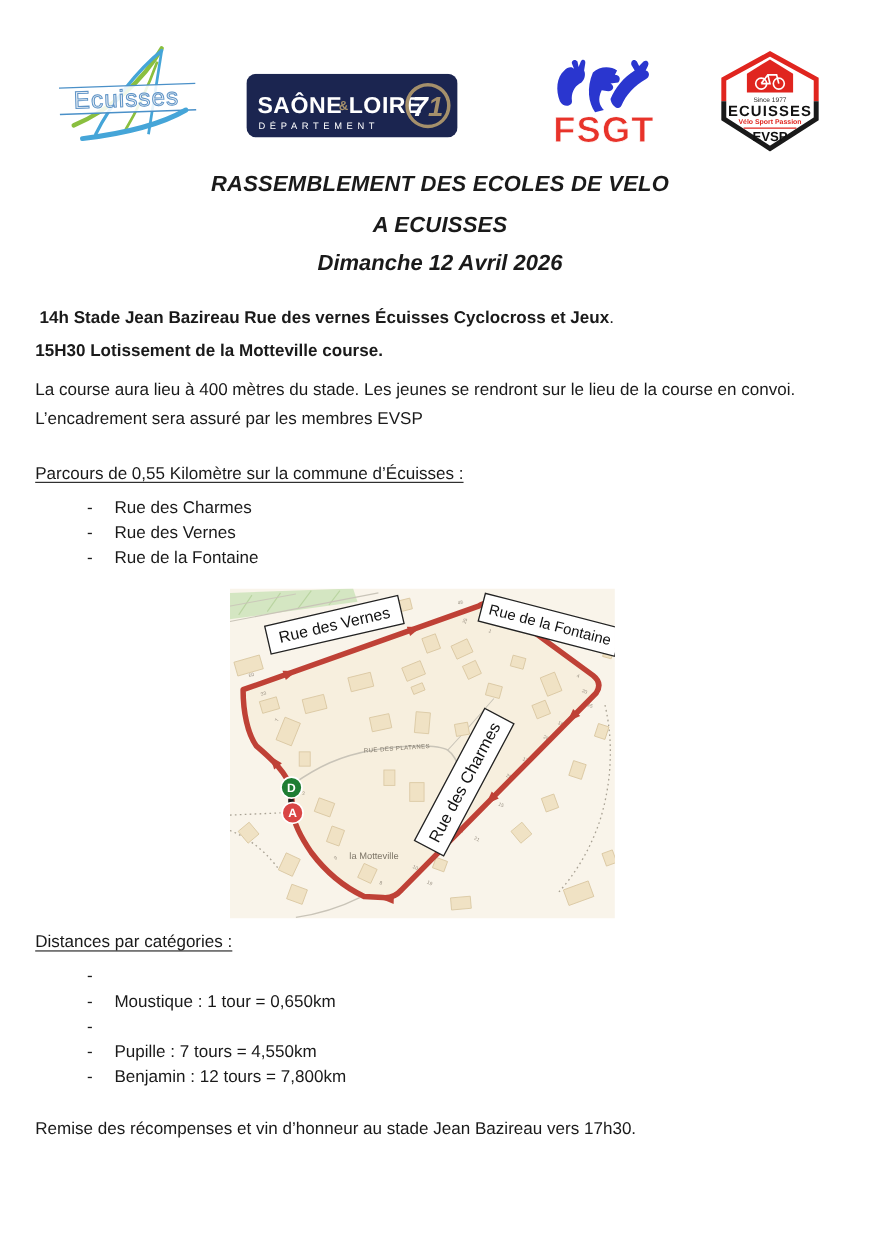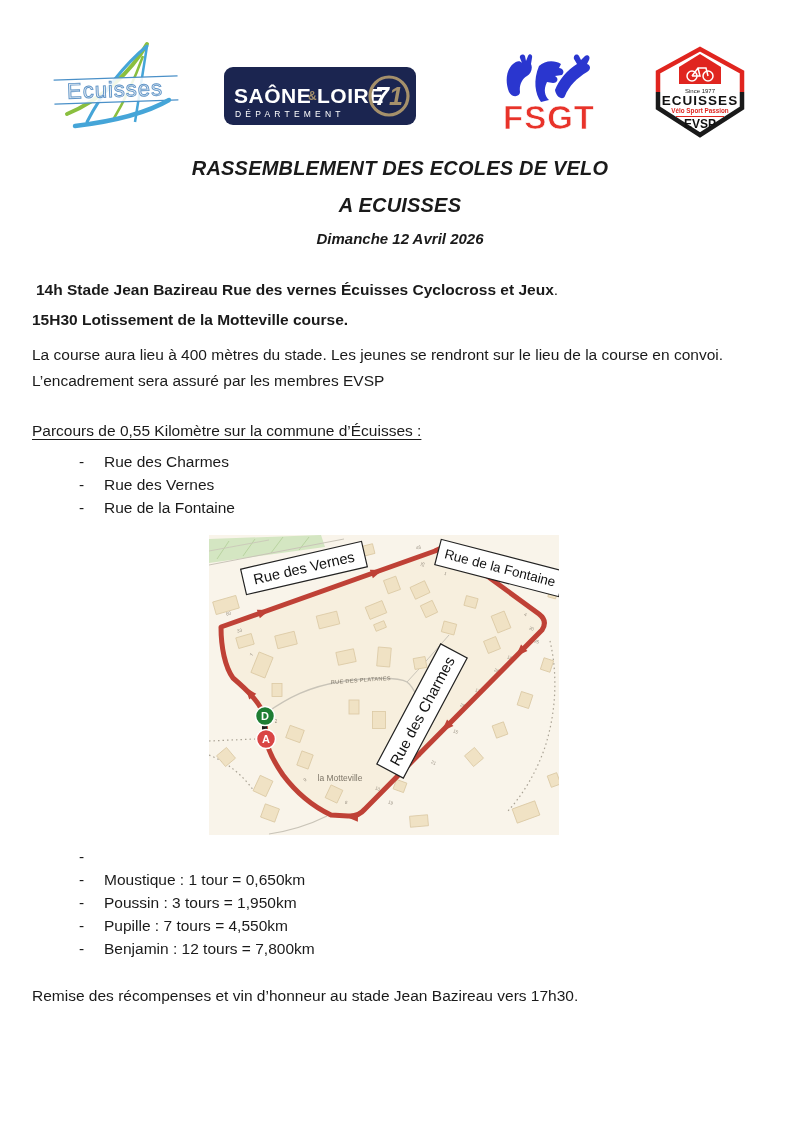--- a/index.html
+++ b/index.html
@@ -14,21 +14,21 @@
   .logo-town{left:53px;top:38px;}
   .logo-dept{left:224px;top:67px;}
   .logo-fsgt{left:503px;top:52px;}
   .logo-evsp{left:653px;top:46px;}
   
   .title-line{
     text-align:center;font-size:20px;font-weight:bold;font-style:italic;
     line-height:37px;letter-spacing:.2px;
   }
   .event-date{
-    text-align:center;font-size:15px;font-weight:bold;font-style:italic;
+    text-align:center;font-size:20px;font-weight:bold;font-style:italic;
     line-height:24px;margin-top:3px;
   }
   
   .content{padding:0 32px;font-size:15.5px;}
   .sched1{margin:30px 0 0 0;font-weight:bold;padding-left:4px;}
   .sched1 .suffix{font-weight:normal;}
   .sched2{margin:12px 0 0 0;font-weight:bold;}
   .para{margin:13px 0 0 0;line-height:26px;}
   .heading{
     margin:28px 0 0 0;text-decoration:underline;text-underline-offset:3px;
@@ -268,32 +268,32 @@
           <circle cx="56" cy="181" r="9.5" stroke="#ffffff" stroke-width="1.5" fill="#1e7d33"></circle>
           <text x="56" y="185" text-anchor="middle" font-size="11" font-weight="bold" fill="#ffffff">D</text>
         </g>
         <g>
           <circle cx="57" cy="204" r="9.5" stroke="#ffffff" stroke-width="1.5" fill="#d94545"></circle>
           <text x="57" y="208" text-anchor="middle" font-size="11" font-weight="bold" fill="#ffffff">A</text>
         </g>
       </svg>
     </figure>
 
+    <p class="heading dist">Distances par catégories :</p>
 
     <ul class="dashlist">
       <li>
         <span class="dash">-</span>
       </li>
       <li>
         <span class="dash">-</span>
         <span>Moustique : 1 tour = 0,650km</span>
       </li>
       <li>
         <span class="dash">-</span>
-        <span>Poussin : 3 tours = 1,950km</span>
       </li>
       <li>
         <span class="dash">-</span>
         <span>Pupille : 7 tours = 4,550km</span>
       </li>
       <li>
         <span class="dash">-</span>
         <span>Benjamin : 12 tours = 7,800km</span>
       </li>
     </ul>

